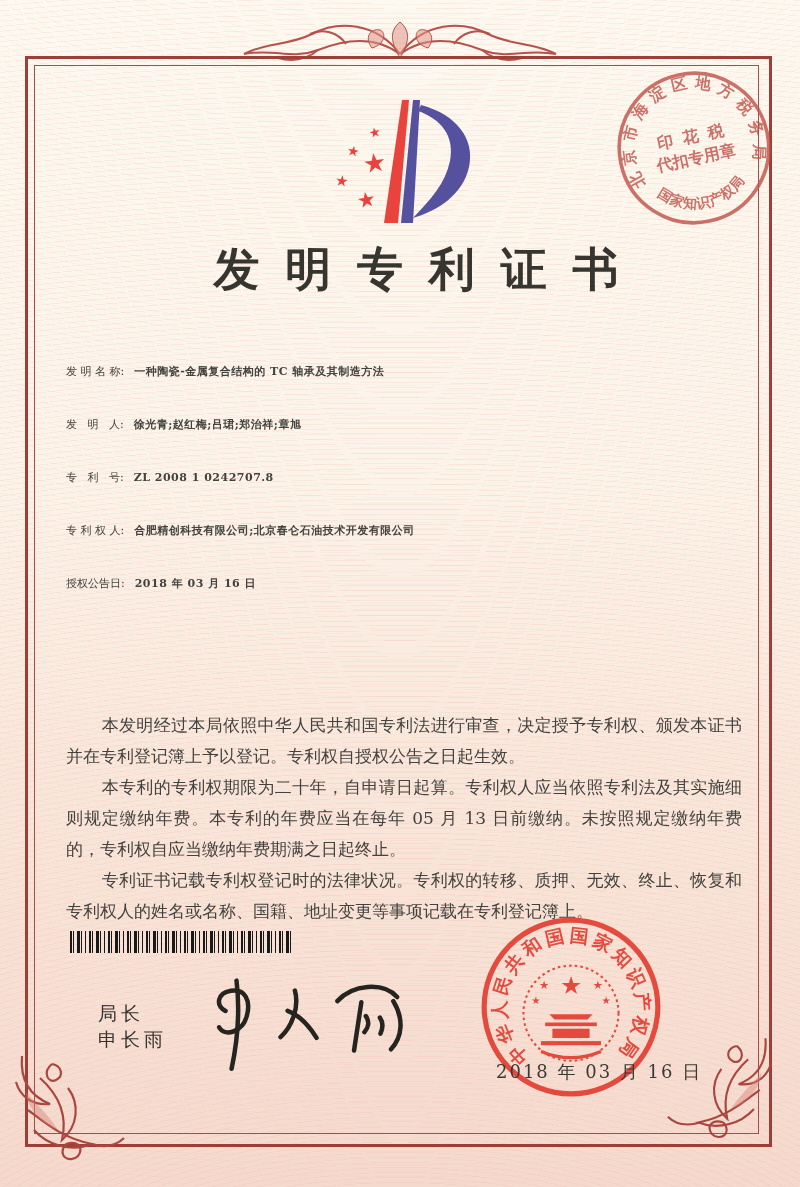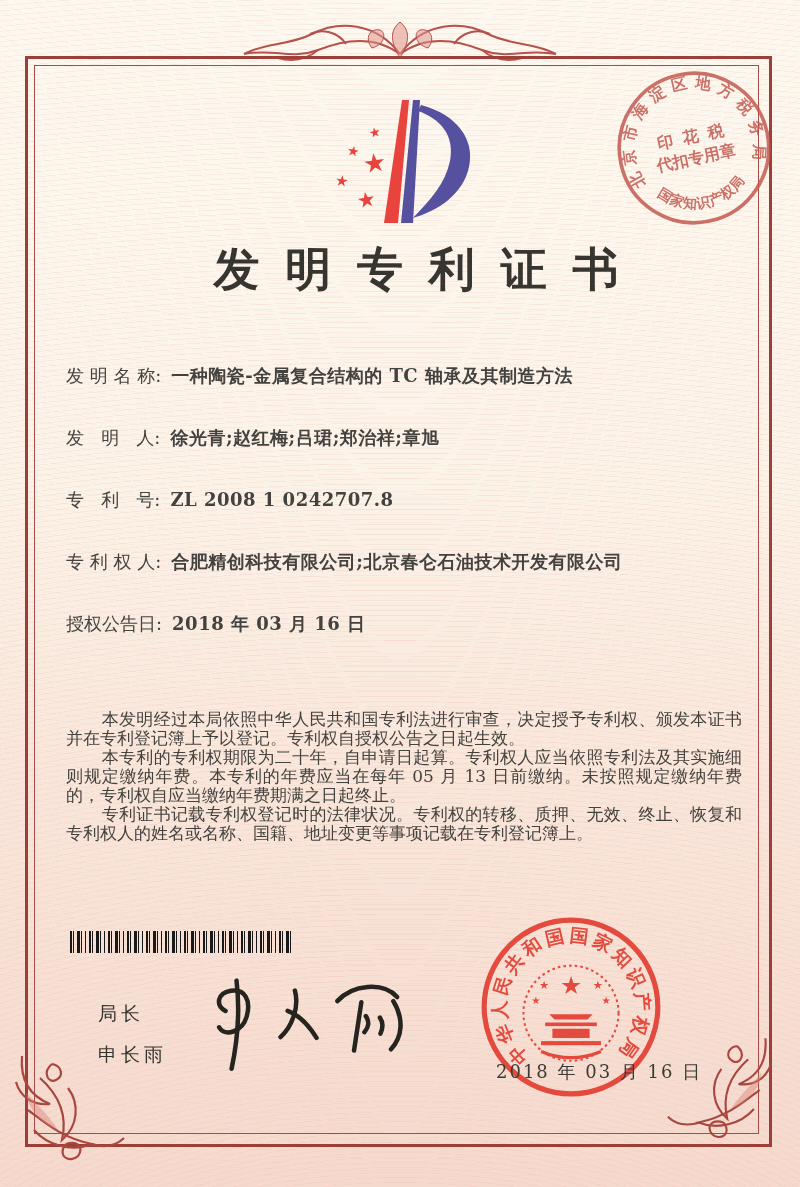--- a/index.html
+++ b/index.html
@@ -23,38 +23,38 @@
 
   .cert-no{position:absolute;left:54px;top:119px;font-size:17px;letter-spacing:3px;color:#4c4b48;}
 
   .logo{position:absolute;left:325px;top:92px;width:170px;height:140px;}
   .logo .star{position:absolute;color:#e8433c;line-height:1;}
 
   .title{position:absolute;left:16px;top:239px;width:100%;text-align:center;
     font-size:46px;font-weight:bold;color:#37352f;letter-spacing:0.56em;text-indent:0.56em;}
 
   .fields{position:absolute;left:66px;top:364px;width:680px;}
-  .field{display:flex;align-items:baseline;margin-bottom:38px;font-size:18px;color:#43423f;}
+  .field{display:flex;align-items:baseline;margin-bottom:38px;font-size:11px;color:#43423f;}
   .field-label{white-space:pre;flex:0 0 auto;}
   .field-value{margin-left:10px;letter-spacing:0.5px;font-weight:bold;}
 
-  .paragraphs{position:absolute;left:66px;top:710px;width:676px;font-size:17px;line-height:19px;color:#43423f;text-align:justify;}
+  .paragraphs{position:absolute;left:66px;top:710px;width:676px;font-size:17px;line-height:31px;color:#43423f;text-align:justify;}
   .paragraphs p{margin:0;text-indent:2.1em;}
 
   .barcode{position:absolute;left:70px;top:931px;width:224px;height:22px;
     background:repeating-linear-gradient(90deg,
       #191919 0 2px, transparent 2px 3px,
       #191919 3px 4px, transparent 4px 7px,
       #191919 7px 10px, transparent 10px 11px,
       #191919 11px 12px, transparent 12px 15px,
       #191919 15px 16px, transparent 16px 19px);
   }
 
   .signer{position:absolute;left:98px;top:1001px;font-size:19px;color:#34332f;letter-spacing:4px;}
-  .signer .name{margin-top:15px;}
+  .signer .name{}
 
   .signature{position:absolute;left:192px;top:972px;width:240px;height:100px;transform:rotate(-2deg);}
 
   .tax-seal{position:absolute;left:611px;top:65px;width:166px;height:166px;opacity:0.82;}
   .office-seal{position:absolute;left:479px;top:915px;width:184px;height:184px;opacity:0.9;}
   .issue-date{position:absolute;left:496px;top:1060px;font-size:18px;letter-spacing:2px;color:#3b3934;z-index:5;}
 
   .ornament{position:absolute;pointer-events:none;}
   .orn-top{left:226px;top:14px;width:348px;height:52px;}
   .orn-bl{left:12px;top:1052px;width:115px;height:112px;}

